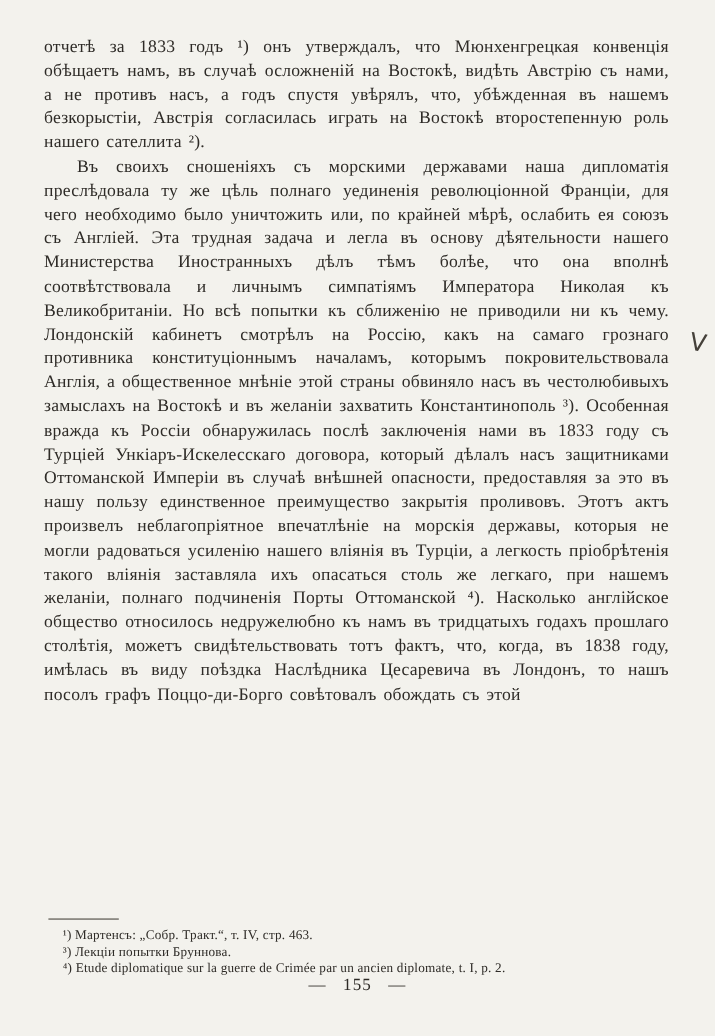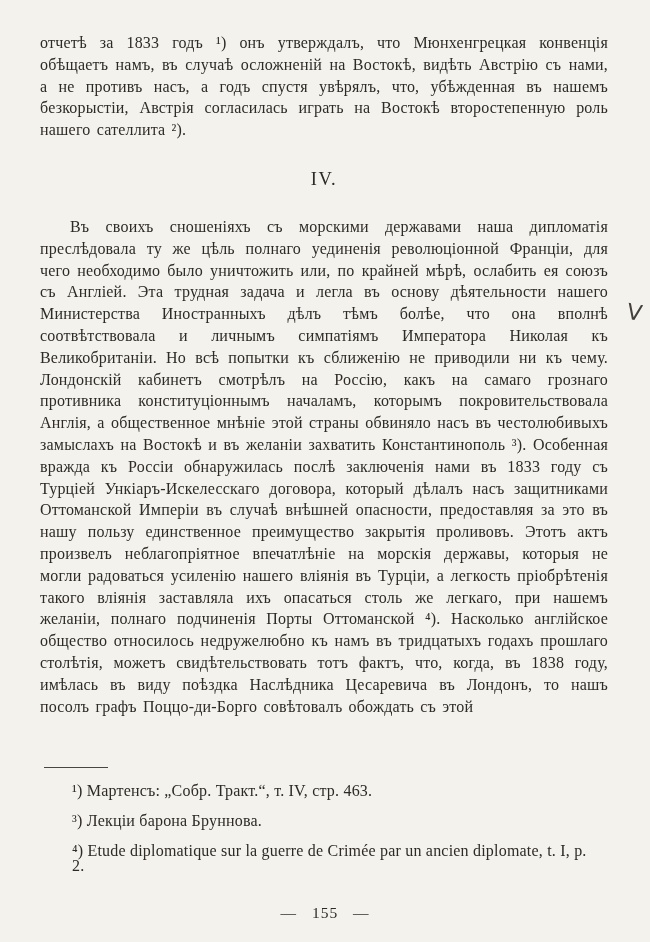--- a/index.html
+++ b/index.html
@@ -51,52 +51,51 @@
     right: 42px;
     bottom: 54px;
   }
   .footnote-rule {
     width: 64px;
     height: 0;
     border-top: 1.2px solid #4a463f;
     margin: 0 0 7px 4px;
   }
   .footnote-block p {
-    font-size: 16px;
+    font-size: 12px;
     line-height: 15px;
-    margin: 15px;
+    margin: 0;
     padding-left: 17px;
     letter-spacing: 0.2px;
   }
   .page-number {
     position: absolute;
-    bottom: 20px;
+    bottom: 37px;
     left: 0;
     width: 100%;
     text-align: center;
     font-size: 15.5px;
     letter-spacing: 1px;
     word-spacing: 10px;
   }
 </style>
 </head>
 <body>
 
 <div class="page">
 
   <p class="body-text">отчетѣ за 1833 годъ ¹) онъ утверждалъ, что Мюнхенгрецкая конвенція обѣщаетъ намъ, въ случаѣ осложненій на Востокѣ, видѣть Австрію съ нами, а не противъ насъ, а годъ спустя увѣрялъ, что, убѣжденная въ нашемъ безкорыстіи, Австрія согласилась играть на Востокѣ второстепенную роль нашего сателлита ²).</p>
 
-  <h2 class="section-heading">IV.</h2>
 
   <p class="body-text indent">Въ своихъ сношеніяхъ съ морскими державами наша дипломатія преслѣдовала ту же цѣль полнаго уединенія революціонной Франціи, для чего необходимо было уничтожить или, по крайней мѣрѣ, ослабить ея союзъ съ Англіей. Эта трудная задача и легла въ основу дѣятельности нашего Министерства Иностранныхъ дѣлъ тѣмъ болѣе, что она вполнѣ соотвѣтствовала и личнымъ симпатіямъ Императора Николая къ Великобританіи. Но всѣ попытки къ сближенію не приводили ни къ чему. Лондонскій кабинетъ смотрѣлъ на Россію, какъ на самаго грознаго противника конституціоннымъ началамъ, которымъ покровительствовала Англія, а общественное мнѣніе этой страны обвиняло насъ въ честолюбивыхъ замыслахъ на Востокѣ и въ желаніи захватить Константинополь ³). Особенная вражда къ Россіи обнаружилась послѣ заключенія нами въ 1833 году съ Турціей Ункіаръ-Искелесскаго договора, который дѣлалъ насъ защитниками Оттоманской Имперіи въ случаѣ внѣшней опасности, предоставляя за это въ нашу пользу единственное преимущество закрытія проливовъ. Этотъ актъ произвелъ неблагопріятное впечатлѣніе на морскія державы, которыя не могли радоваться усиленію нашего вліянія въ Турціи, а легкость пріобрѣтенія такого вліянія заставляла ихъ опасаться столь же легкаго, при нашемъ желаніи, полнаго подчиненія Порты Оттоманской ⁴). Насколько англійское общество относилось недружелюбно къ намъ въ тридцатыхъ годахъ прошлаго столѣтія, можетъ свидѣтельствовать тотъ фактъ, что, когда, въ 1838 году, имѣлась въ виду поѣздка Наслѣдника Цесаревича въ Лондонъ, то нашъ посолъ графъ Поццо-ди-Борго совѣтовалъ обождать съ этой</p>
 
   <div class="margin-mark">V</div>
 
   <div class="footnote-block">
     <div class="footnote-rule"></div>
     <p>¹) Мартенсъ: „Собр. Тракт.“, т. IV, стр. 463.</p>
-    <p>³) Лекціи барона Бруннова.</p>
+    <p>³) Лекціи попытки Бруннова.</p>
     <p>⁴) Etude diplomatique sur la guerre de Crimée par un ancien diplomate, t. I, p. 2.</p>
   </div>
 
   <div class="page-number">— 155 —</div>
 
 </div>
 
 </body></html>

